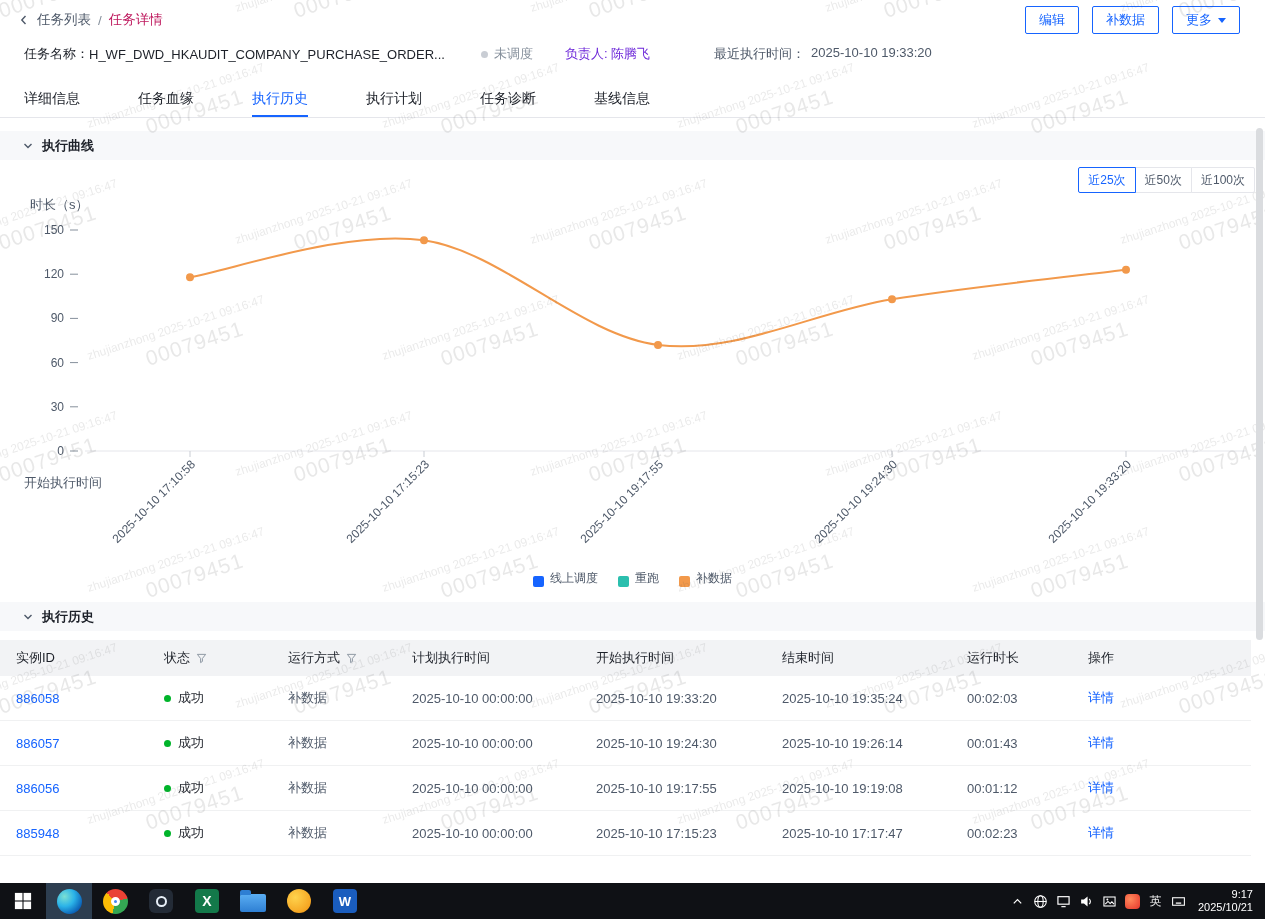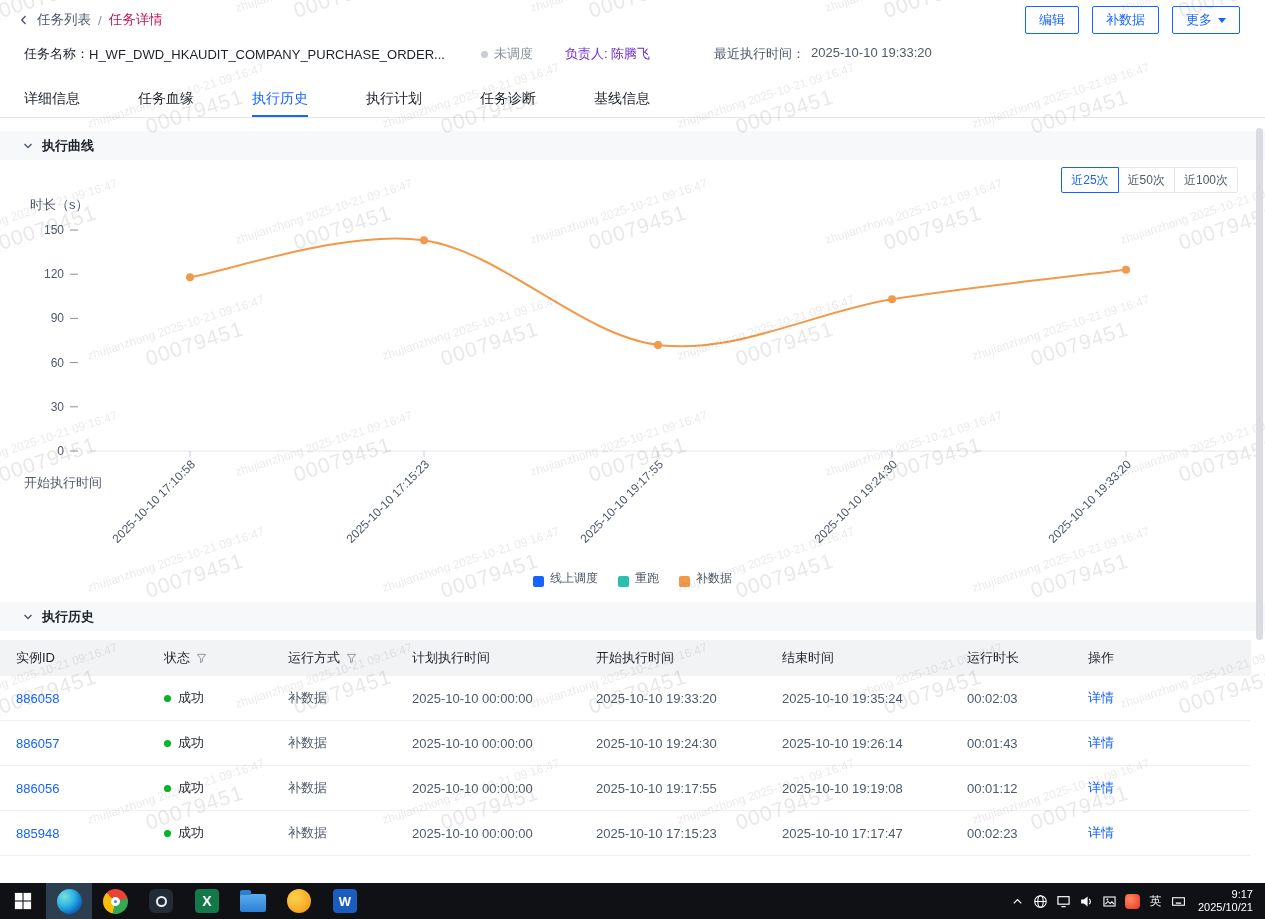--- a/index.html
+++ b/index.html
@@ -30,21 +30,21 @@
 .tabs { position:absolute; top:82px; left:0; right:0; height:36px; border-bottom:1px solid #e5e6eb; display:flex; padding-left:24px; gap:58px; }
 .tab { font-size:14px; line-height:33px; color:#1d2129; cursor:pointer; border-bottom:2px solid transparent; }
 .tab.active { color:#1664ff; border-bottom-color:#1664ff; }
 
 
 .section-bar { position:absolute; left:0; right:0; height:29px; background:#f7f8fa; display:flex; align-items:center; gap:8px; padding-left:22px; font-size:13px; font-weight:700; color:#1d2129; cursor:pointer; }
 #curve-bar { top:131px; }
 #history-bar { top:602px; }
 
 
-.range-group { position:absolute; top:167px; right:27px; display:flex; z-index:5; }
+.range-group { position:absolute; top:167px; right:10px; display:flex; z-index:5; }
 .range-btn { height:26px; padding:0 9px; font-size:12px; background:#fff; border:1px solid #e5e6eb; color:#4e5969; display:flex; align-items:center; cursor:pointer; margin-left:-1px; position:relative;}
 .range-btn:first-child { border-radius:2px 0 0 2px; margin-left:0; }
 .range-btn:last-child { border-radius:0 2px 2px 0; }
 .range-btn.active { border-color:#1664ff; color:#1664ff; z-index:1; }
 
 #curve-chart { position:absolute; top:195px; left:0; }
 
 
 .legend { position:absolute; top:570px; left:0; right:0; display:flex; justify-content:center; gap:20px; }
 .legend-item { display:flex; align-items:flex-end; gap:6px; font-size:12px; color:#4e5969; cursor:pointer; }

